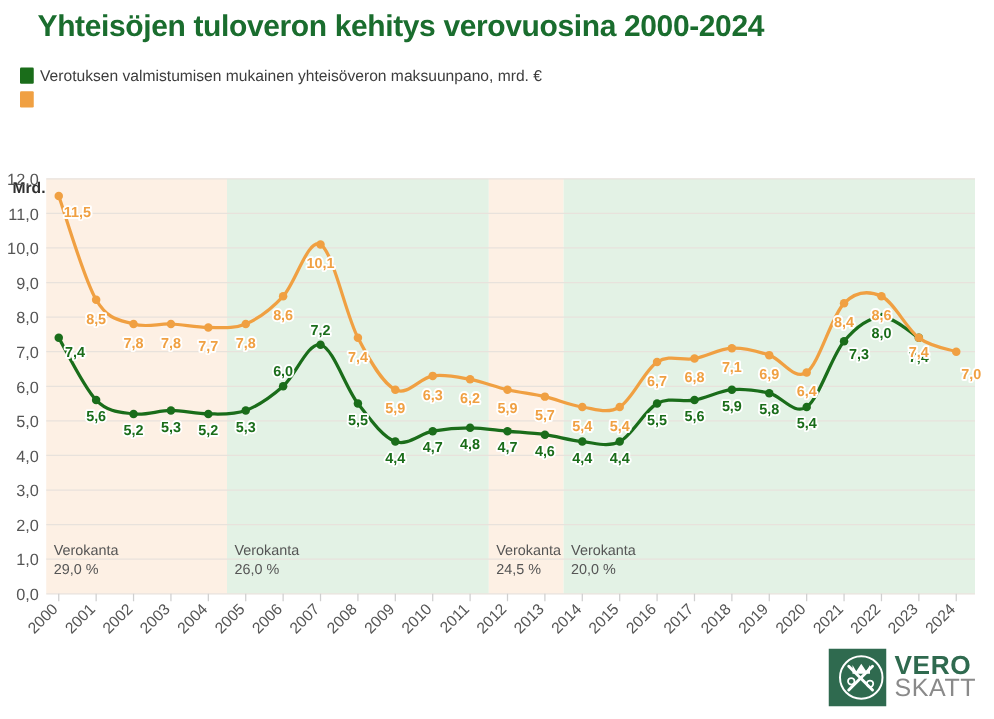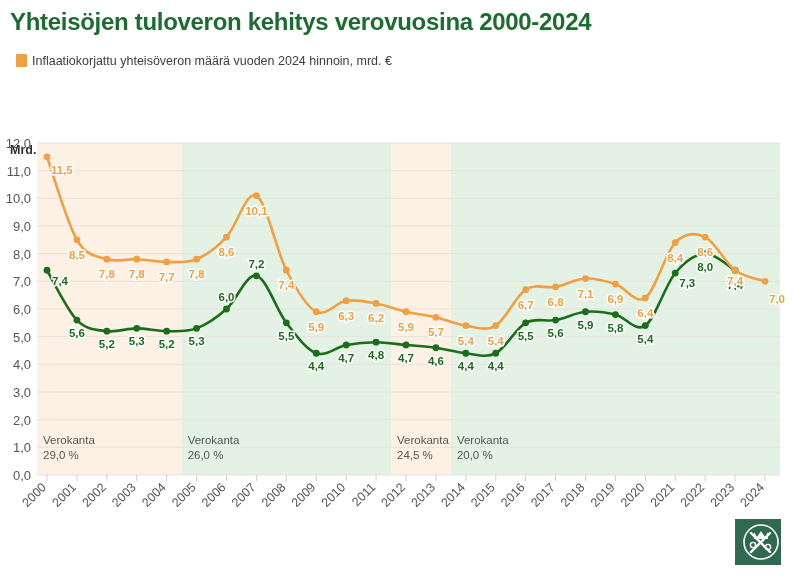--- a/index.html
+++ b/index.html
@@ -5,21 +5,21 @@
   html,body{margin:0;padding:0;}
   body{
     width:795px;height:575px;
     background:#ffffff;
     font-family:"Liberation Sans", sans-serif;
     overflow:hidden;
     position:relative;
     color:#333;
   }
   .title{
-    position:absolute;left:10px;top:8px;
+    position:absolute;left:30px;top:8px;
     font-size:24px;font-weight:bold;color:#1a6d2e;
     letter-spacing:-0.3px;
     white-space:nowrap;
   }
   .legend{position:absolute;left:16px;top:52px;}
   .legend-row{display:flex;align-items:center;height:17px;margin-bottom:2px;}
   .sw{width:11px;height:13px;border-radius:1px;margin-right:5px;flex:0 0 auto;}
   .legend-label{font-size:12.5px;color:#3d3d3d;white-space:nowrap;}
   .axis-unit{
     position:absolute;left:10px;top:115px;
@@ -39,22 +39,25 @@
   .logo-vero{font-size:21px;font-weight:bold;color:#2f6a4f;letter-spacing:0.5px;}
   .logo-skatt{font-size:20px;color:#8a8a8a;letter-spacing:0.5px;}
 </style>
 </head>
 <body>
 
 <div class="title">Yhteisöjen tuloveron kehitys verovuosina 2000-2024</div>
 
 <div class="legend">
   <div class="legend-row">
+    <span class="sw" style="background:#1a6d1a"></span>
+    <span class="legend-label">Verotuksen valmistumisen mukainen yhteisöveron maksuunpano, mrd. €</span>
+  </div>
+  <div class="legend-row">
     <span class="sw" style="background:#f0a042"></span>
-    <span class="legend-label">Inflaatiokorjattu yhteisöveron määrä vuoden 2024 hinnoin, mrd. €</span>
   </div>
 </div>
 
 <div class="axis-unit">Mrd. €</div>
 
 <svg id="plot" xmlns="http://www.w3.org/2000/svg">
     <rect x="37" y="143" width="144.62500000000003" height="332" fill="#fdf0e4"></rect>
     <text x="43" y="444" class="bandlabel">Verokanta</text>
     <text x="43" y="459" class="bandlabel">29,0 %</text>
     <rect x="181.625" y="143" width="209.41666666666669" height="332" fill="#e3f2e5"></rect>
@@ -248,13 +251,17 @@
   <div class="logo-mark">
     <svg width="46" height="46" viewBox="0 0 46 46">
       <circle cx="26" cy="23" r="17" fill="none" stroke="#ffffff" stroke-width="1.6"></circle>
       <path d="M16 33 L35 14" stroke="#ffffff" stroke-width="2.4" stroke-linecap="round"></path>
       <path d="M16 14 L35 33" stroke="#ffffff" stroke-width="2.4" stroke-linecap="round"></path>
       <path d="M19 13 l3 5 l4 -6 l4 6 l3 -5 l0 7 l-14 0 z" fill="#ffffff"></path>
       <circle cx="18" cy="26" r="2.6" fill="none" stroke="#ffffff" stroke-width="1.4"></circle>
       <circle cx="33" cy="28" r="2.6" fill="none" stroke="#ffffff" stroke-width="1.4"></circle>
     </svg>
   </div>
+  <div class="logo-text">
+    <div class="logo-vero">VERO</div>
+    <div class="logo-skatt">SKATT</div>
+  </div>
 </div>
 
 </body></html>

